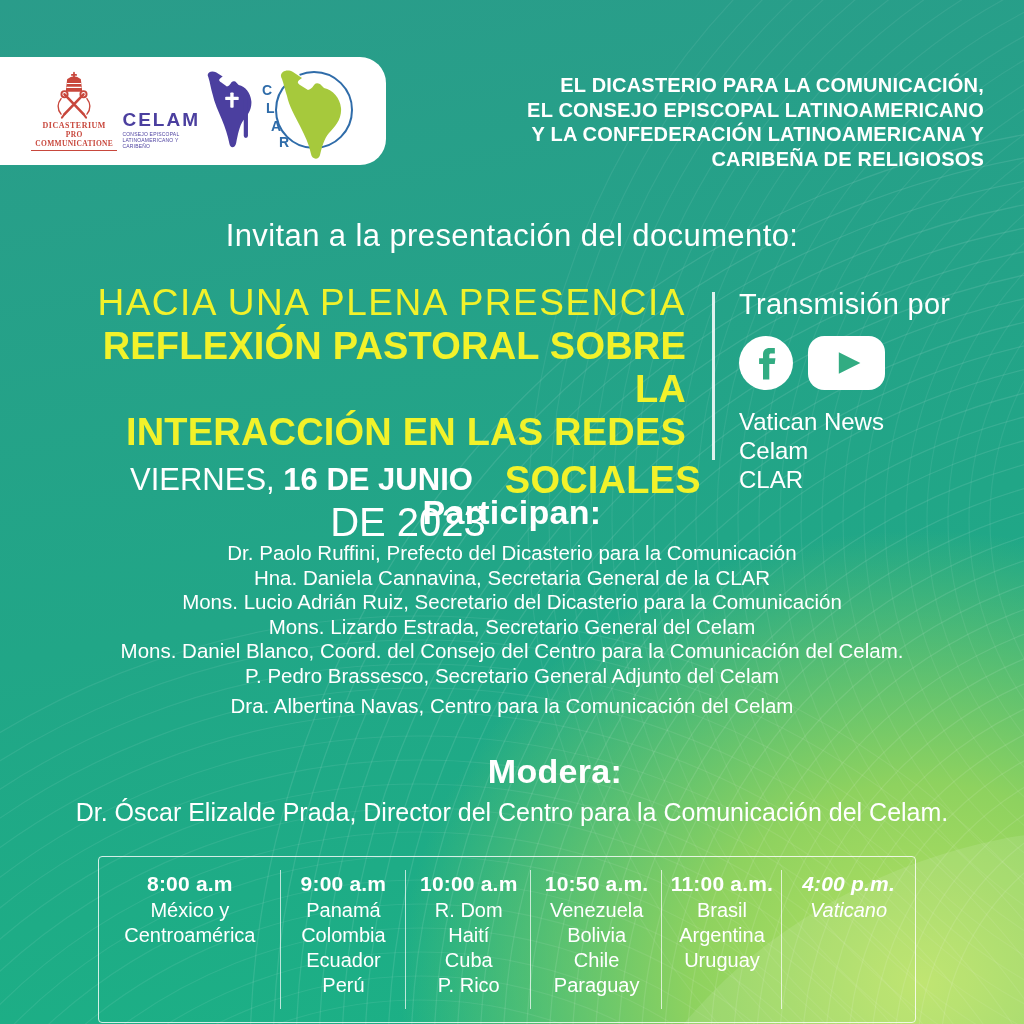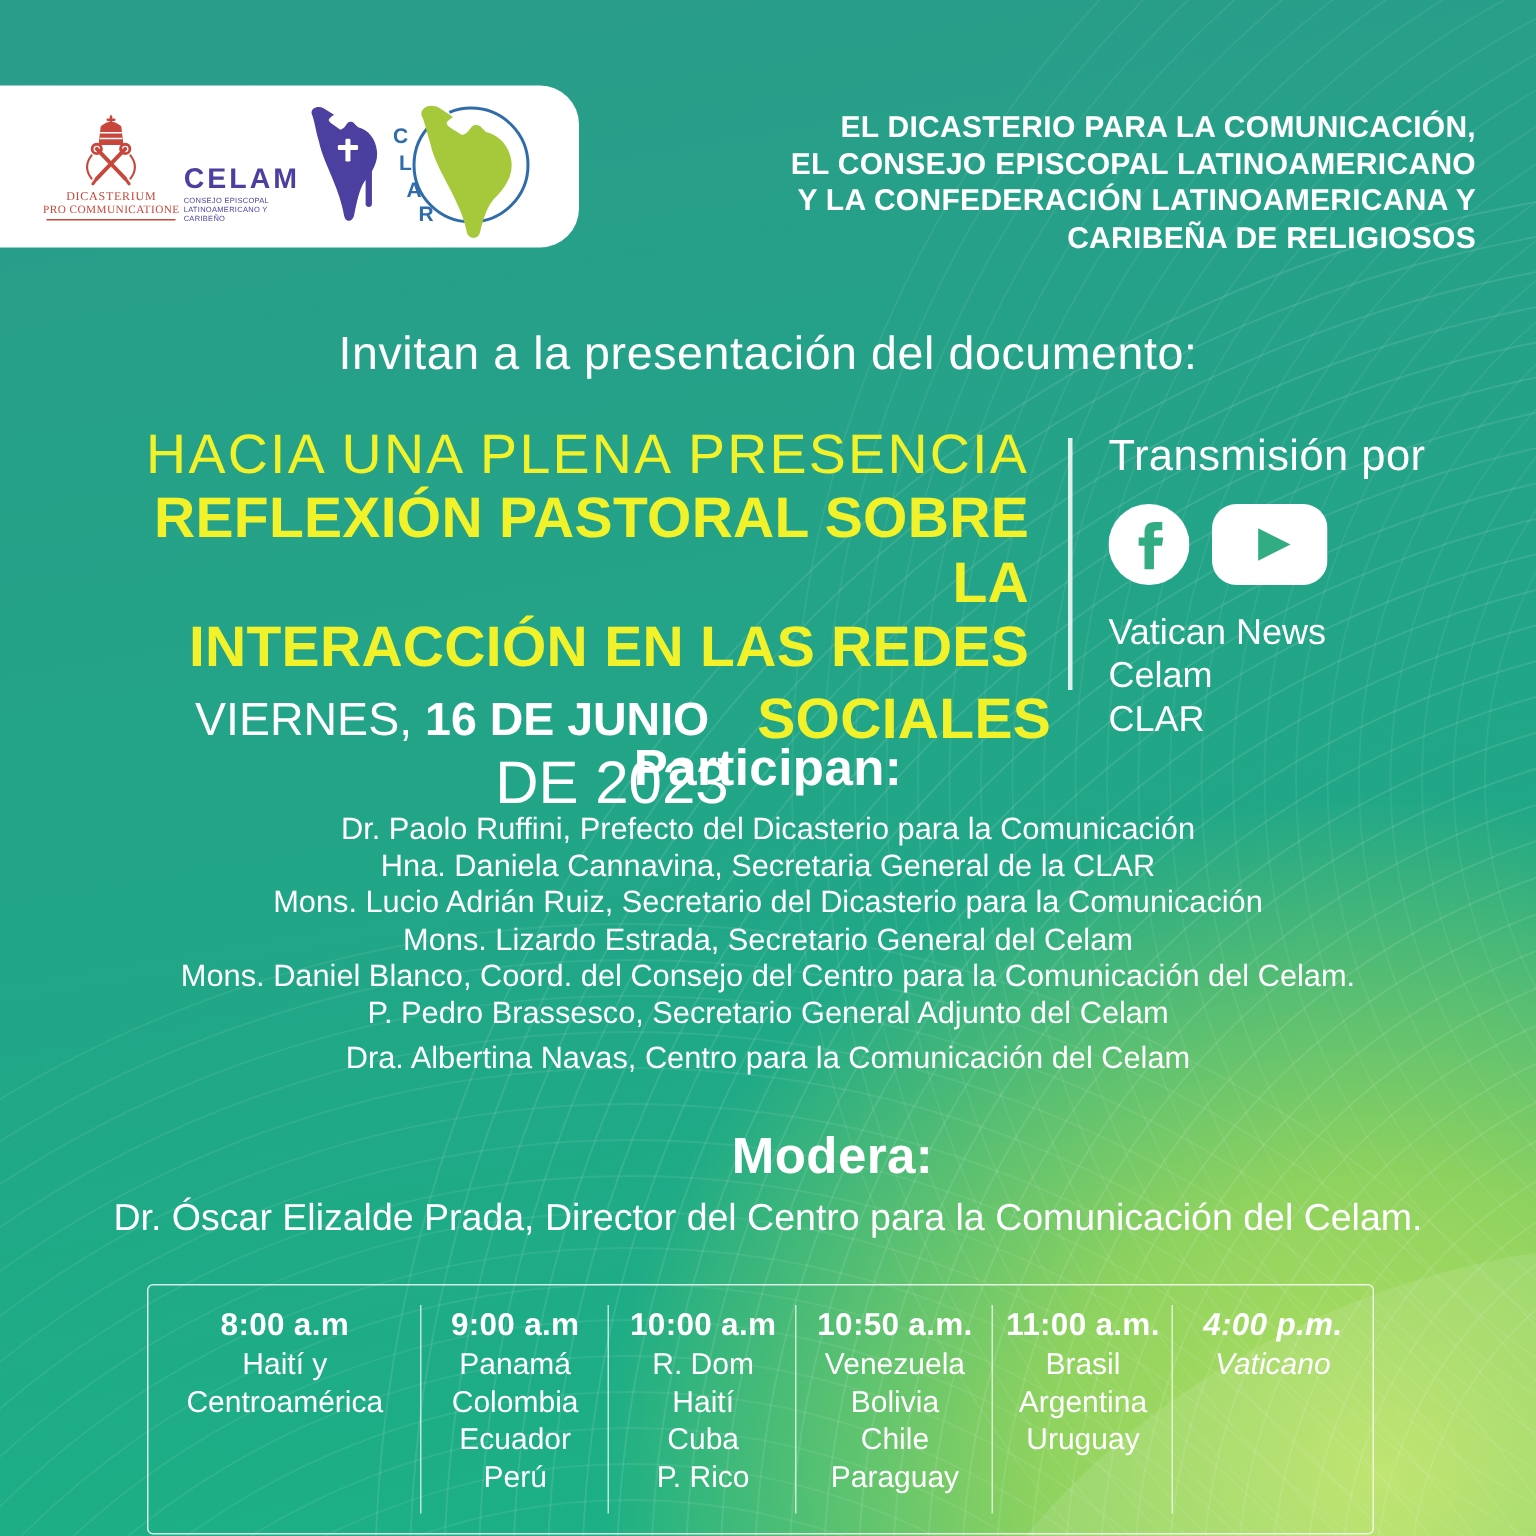--- a/index.html
+++ b/index.html
@@ -9,21 +9,21 @@
     background:
       radial-gradient(75% 65% at 90% 96%, #b9e262 0%, #8ed25f 30%, rgba(60,186,125,0) 68%),
       linear-gradient(170deg, #2a9c8a 0%, #21a687 55%, #1bb285 100%);
   }
   #waves{position:absolute;inset:0;pointer-events:none;}
 
   
   .logo-bar{position:absolute;left:0;top:57px;width:386px;height:108px;background:#fff;
     border-radius:0 26px 26px 0;display:flex;align-items:center;justify-content:space-between;
     padding:0 18px 0 26px;box-sizing:border-box;}
-  .dicast{width:108px;text-align:center;color:#c8473c;}
+  .dicast{width:108px;text-align:center;color:#c8473c;font-weight:bold;}
   .dicast .crest{display:block;margin:0 auto;}
   .dicast .t1{font-family:"Liberation Serif",serif;font-size:8px;letter-spacing:.5px;line-height:9px;}
   .dicast .t2{font-family:"Liberation Serif",serif;font-size:7.5px;letter-spacing:.3px;line-height:9px;}
   .dicast .rule{width:86px;height:1px;background:#c8473c;margin:2px auto 0;}
   .celam{display:flex;align-items:center;gap:2px;}
   .celam .txt{display:flex;flex-direction:column;justify-content:flex-end;height:86px;padding-bottom:10px;}
   .celam .name{color:#4b3f9f;font-weight:700;font-size:19px;letter-spacing:2px;line-height:19px;}
   .celam .sub{color:#4b3f9f;font-size:5px;line-height:6px;white-space:pre-line;margin-top:2px;letter-spacing:.2px;}
   .clar{position:relative;width:116px;height:96px;}
 
@@ -262,21 +262,21 @@
       <div class="row">P. Pedro Brassesco, Secretario General Adjunto del Celam</div>
       <div class="row">Dra. Albertina Navas, Centro para la Comunicación del Celam</div>
     </div>
 
   <div class="m-heading">Modera:</div>
   <div class="m-name">Dr. Óscar Elizalde Prada, Director del Centro para la Comunicación del Celam.</div>
 
   <div class="tz-table">
       <div class="tz-col tz-c0">
       <div class="tz-time">8:00 a.m</div>
-      <div class="tz-places">Haití y
+      <div class="tz-places">México y
 Centroamérica</div>
     </div>
       <div class="tz-col tz-c1">
       <div class="tz-time">9:00 a.m</div>
       <div class="tz-places">Panamá
 Colombia
 Ecuador
 Perú</div>
     </div>
       <div class="tz-col tz-c2">

